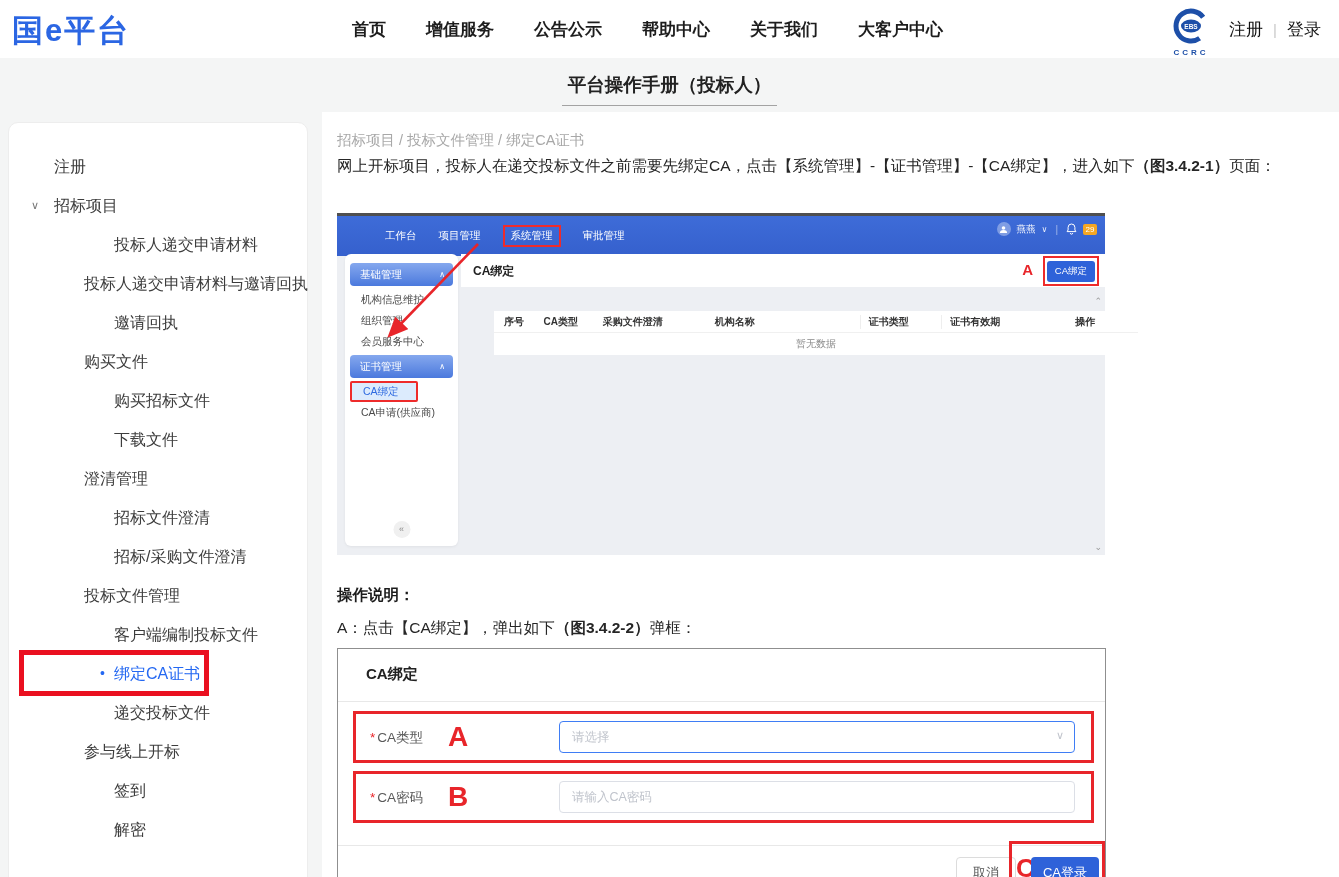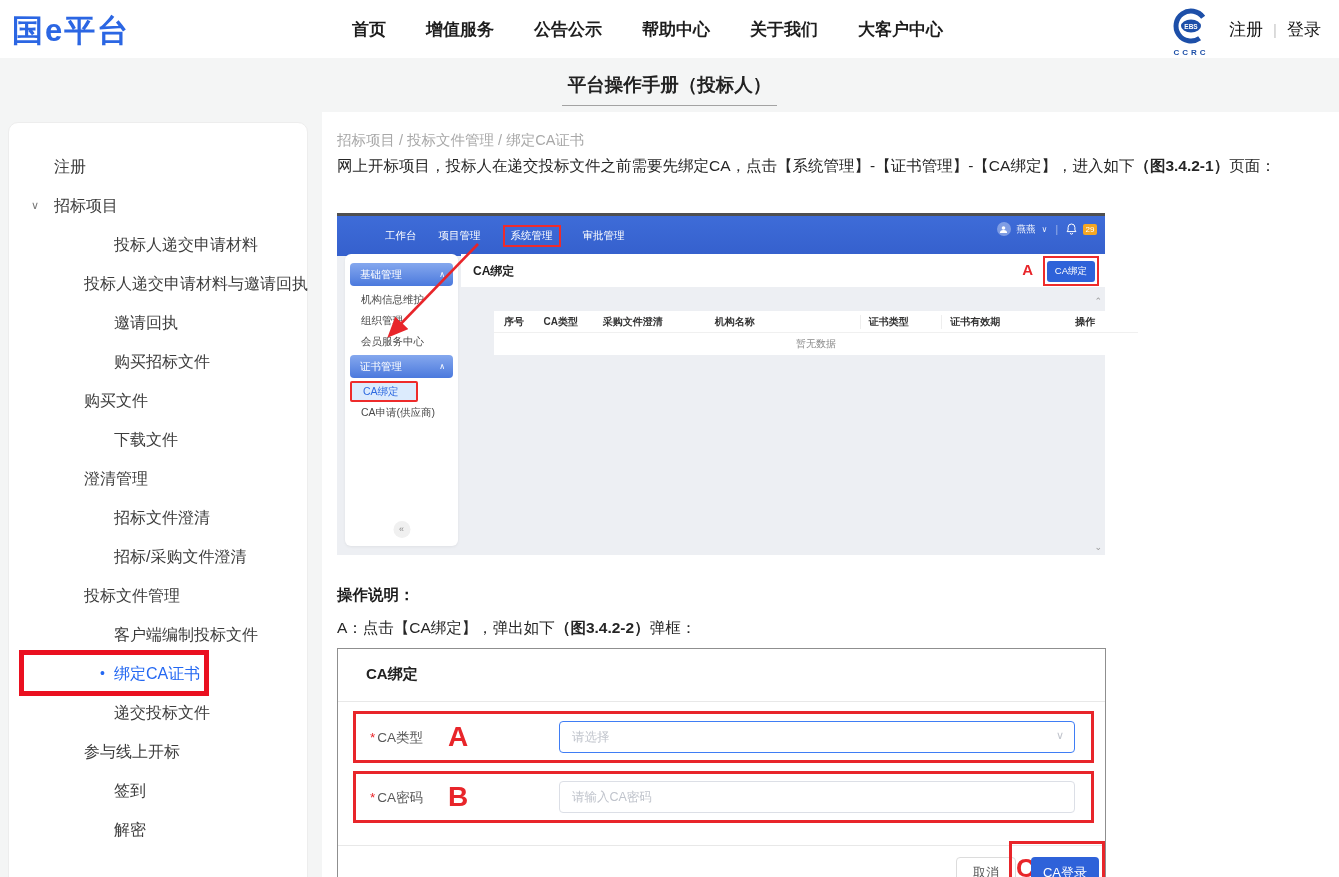--- a/index.html
+++ b/index.html
@@ -150,22 +150,22 @@
 
 <aside class="sidebar">
   <div class="side-row lv1"><span>注册</span></div>
   <div class="side-row lv1">
     <span class="side-chevron">∨</span>
     <span>招标项目</span>
   </div>
   <div class="side-row lv3"><span>投标人递交申请材料</span></div>
   <div class="side-row lv2"><span>投标人递交申请材料与邀请回执</span></div>
   <div class="side-row lv3"><span>邀请回执</span></div>
+  <div class="side-row lv2"><span>购买文件</span></div>
   <div class="side-row lv3"><span>购买招标文件</span></div>
-  <div class="side-row lv2"><span>购买文件</span></div>
   <div class="side-row lv3"><span>下载文件</span></div>
   <div class="side-row lv2"><span>澄清管理</span></div>
   <div class="side-row lv3"><span>招标文件澄清</span></div>
   <div class="side-row lv3"><span>招标/采购文件澄清</span></div>
   <div class="side-row lv2"><span>投标文件管理</span></div>
   <div class="side-row lv3"><span>客户端编制投标文件</span></div>
   <div class="side-row lv3 active">
     <span class="active-bullet">•</span>
     <span>绑定CA证书</span>
     <div class="active-redbox"></div>

